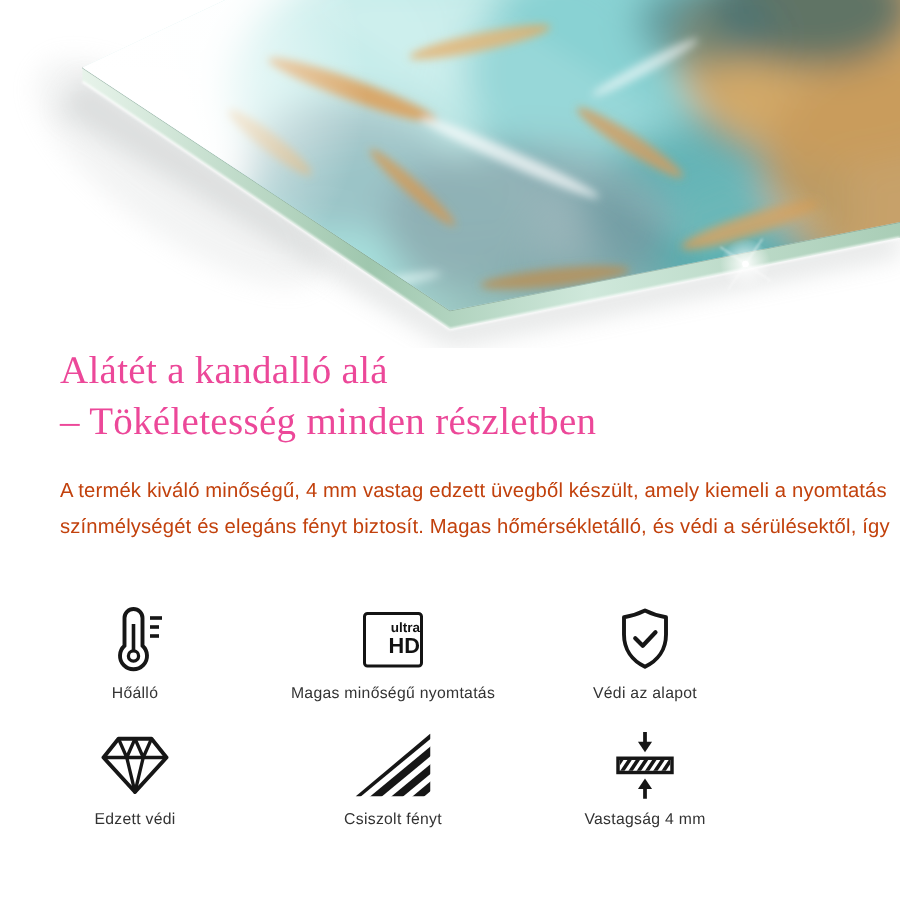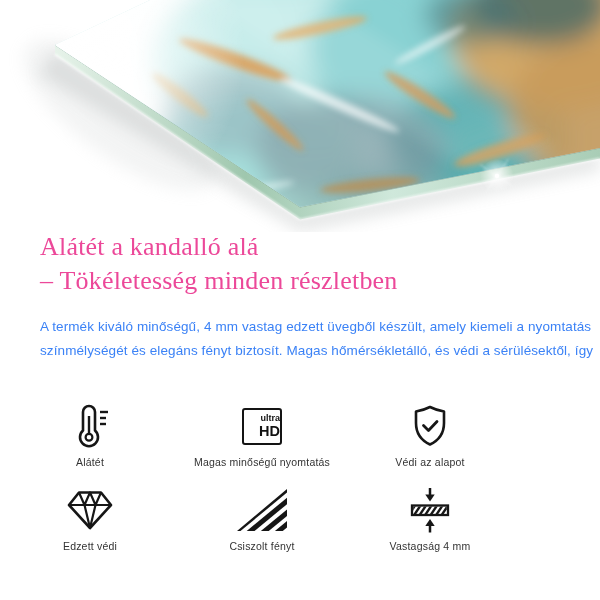--- a/index.html
+++ b/index.html
@@ -12,21 +12,21 @@
   
   .heading{
     position:absolute;left:40px;top:230px;
     font-family:"Liberation Serif","DejaVu Serif",serif;
     font-size:26px;line-height:34px;font-weight:400;color:#ec4899;letter-spacing:.2px;
     white-space:nowrap;
   }
   
   .description{
     position:absolute;left:40px;top:315px;
-    font-size:13.5px;line-height:24.3px;color:#3b82f6;letter-spacing:.1px;
+    font-size:13.5px;line-height:24.3px;color:#c2410c;letter-spacing:.1px;
   }
   .description div{white-space:nowrap;}
   
   .feature{
     position:absolute;width:170px;display:flex;flex-direction:column;align-items:center;
   }
   .feature .icon-wrap{height:48px;display:flex;align-items:center;justify-content:center;}
   .feature .label{margin-top:6px;font-size:10.5px;color:#333;letter-spacing:.2px;white-space:nowrap;}
   .f-r1{top:402px;} .f-r2{top:486px;}
   .f-c1{left:5px;} .f-c2{left:177px;} .f-c3{left:345px;}
@@ -148,21 +148,21 @@
     <div class="icon-wrap">
       <svg width="48" height="48" viewBox="0 0 48 48">
         <path class="icon-stroke" stroke-width="2.6" d="M17,28.5 V10 a6,6 0 0 1 12,0 v18.5 a9,9 0 1 1 -12,0 Z"></path>
         <line class="icon-stroke" stroke-width="2.4" x1="23" y1="14" x2="23" y2="32"></line>
         <circle class="icon-stroke" stroke-width="2.2" cx="23" cy="35.3" r="3.4"></circle>
         <line class="icon-stroke" stroke-width="2.4" x1="34" y1="10" x2="42" y2="10"></line>
         <line class="icon-stroke" stroke-width="2.4" x1="34" y1="16" x2="40" y2="16"></line>
         <line class="icon-stroke" stroke-width="2.4" x1="34" y1="22" x2="40" y2="22"></line>
       </svg>
     </div>
-    <div class="label">Alátét</div>
+    <div class="label">Hőálló</div>
   </div>
 
   <div class="feature f-r1 f-c2">
     <div class="icon-wrap">
       <div class="uhd-box">
         <span class="uhd-top">ultra</span>
         <span class="uhd-bottom">HD</span>
       </div>
     </div>
     <div class="label">Magas minőségű nyomtatás</div>

